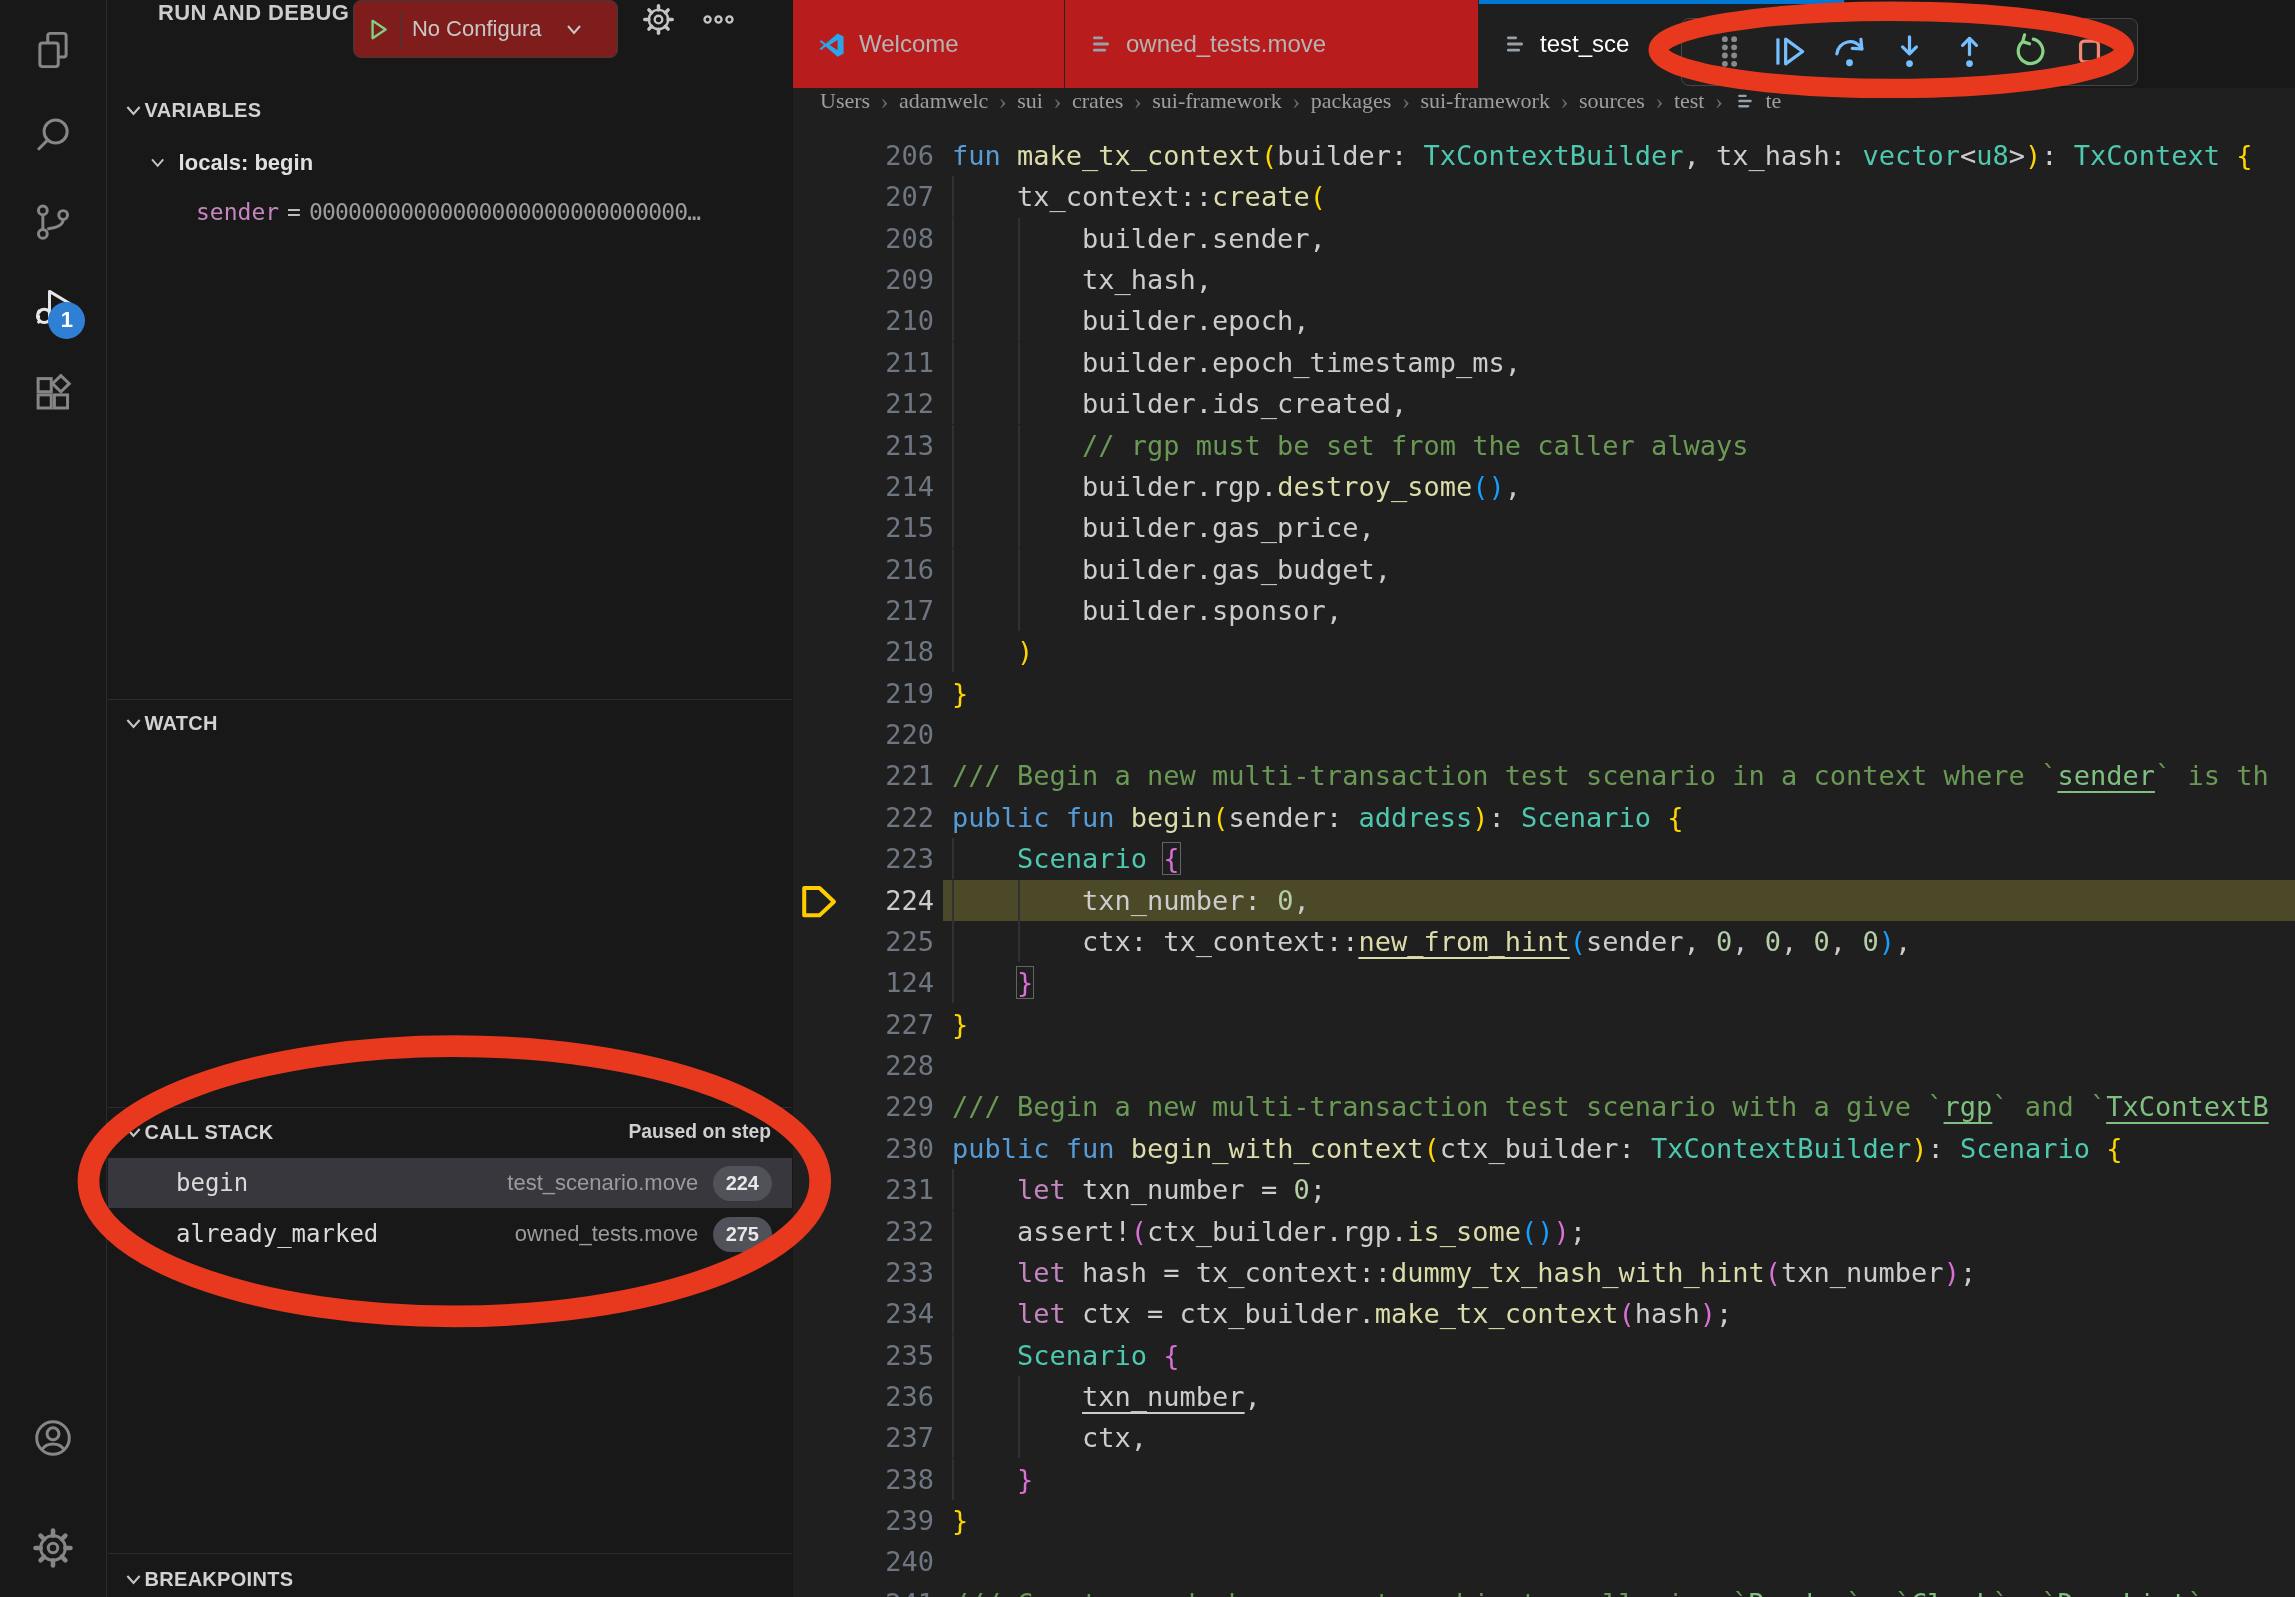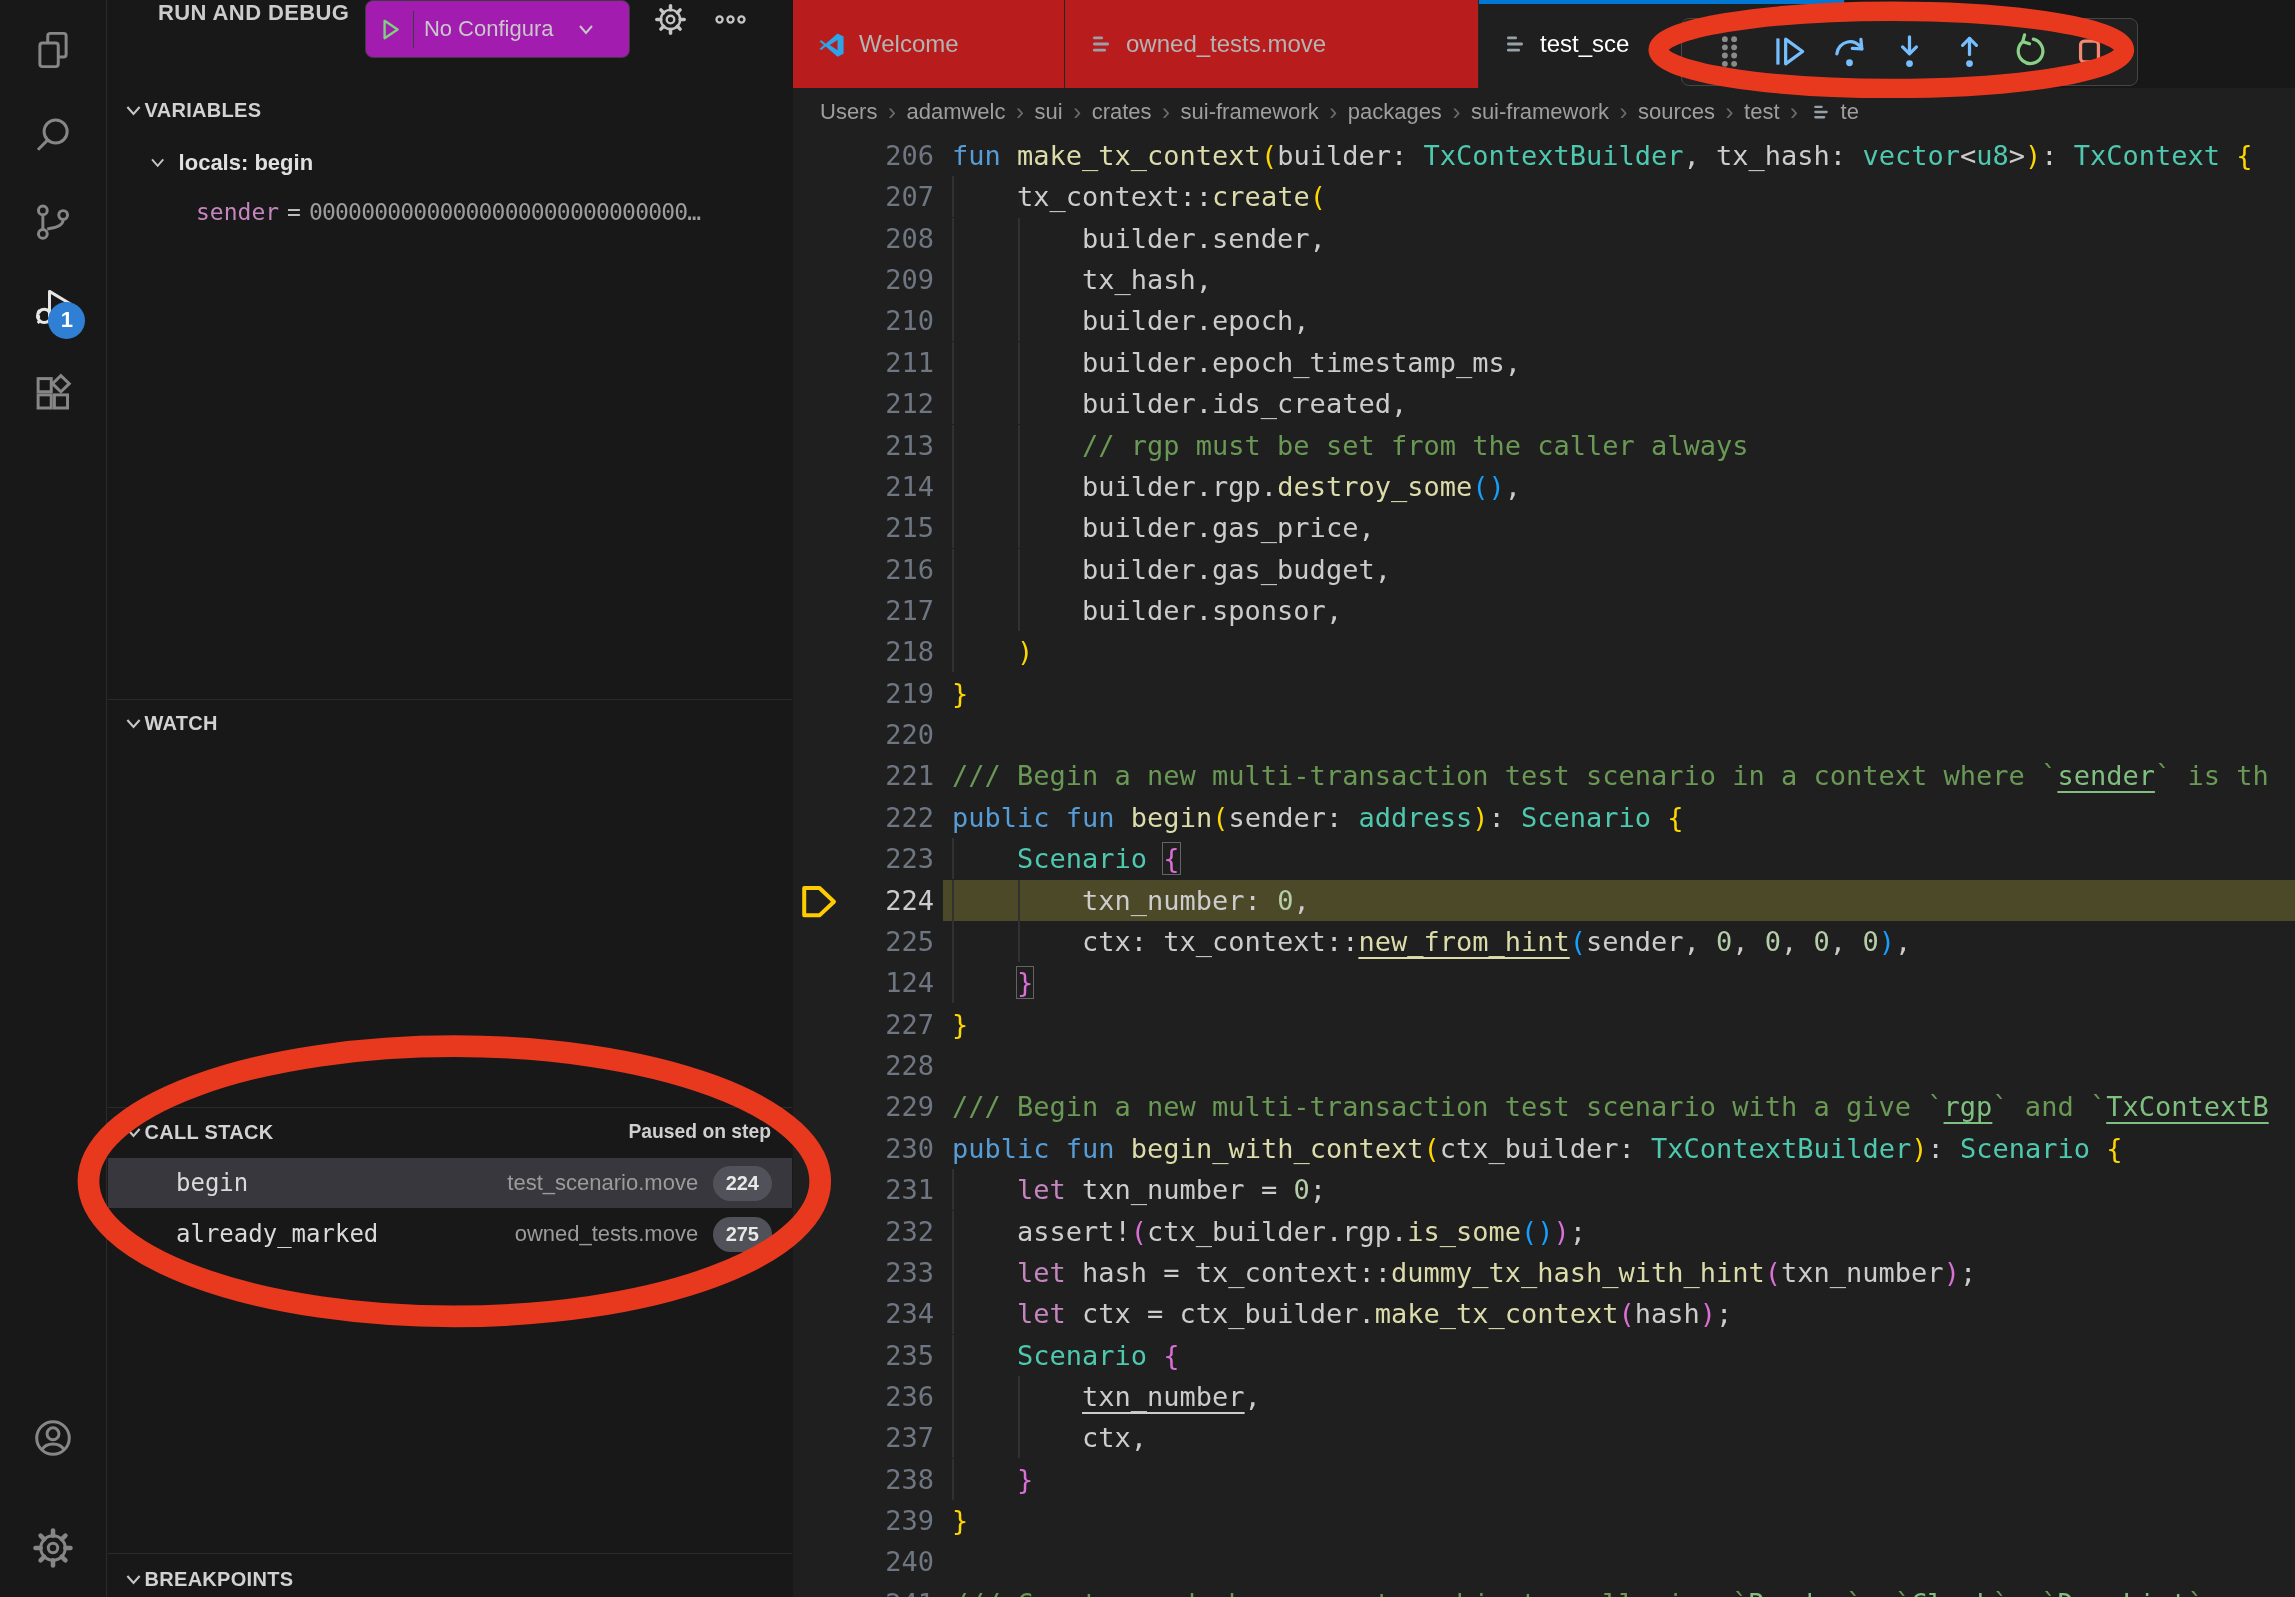--- a/index.html
+++ b/index.html
@@ -14,21 +14,21 @@
   .ab-icon { position:absolute; left:50%; transform:translateX(-50%); width:42px; height:42px; }
   .ab-icon svg { width:100%; height:100%; stroke:#868686; fill:none; stroke-width:1.7; }
   .ab-icon.active svg { stroke:#e6e6e6; }
   .ab-badge { position:absolute; right:-11.3px; bottom:-9.7px; width:37px; height:37px;
     background:#2f7fd4; border-radius:50%; color:#fff; font-size:22px; font-weight:700;
     display:flex; align-items:center; justify-content:center; }
   
   #sidebar { position:absolute; left:108px; top:0; width:684px; height:100%; background:#181818; }
   #sidebar-header { position:absolute; top:0; left:0; right:0; height:88px; display:flex; }
   #sidebar-title { margin-left:50px; font-size:22px; font-weight:600; color:#cccccc; letter-spacing:0.4px; white-space:nowrap; }
-  #config-dropdown { margin-left:16px; width:265px; height:58px; background:#a21caf;
+  #config-dropdown { margin-left:4px; width:265px; height:58px; background:#7f1d1d;
     border:0.8px solid #3c3c3c; border-radius:8px; display:flex; align-items:center; overflow:hidden; }
   #config-dropdown .playwrap { width:47px; display:flex; justify-content:center; }
   #config-dropdown .vsep { width:0.8px; height:37px; background:#3c3c3c; }
   #config-label { margin-left:9.7px; font-size:22px; color:#c8c8c8; white-space:nowrap; overflow:hidden; width:150px; }
   .chev-svg { width:24px; height:24px; stroke:#c8c8c8; fill:none; stroke-width:2; }
   .hdr-btn { margin-left:21px; width:39px; height:39px; display:flex; align-items:center; justify-content:center; }
   .hdr-btn svg { width:35px; height:35px; stroke:#c5c5c5; fill:none; stroke-width:1.6; }
   .sect-hdr { position:absolute; left:0; right:0; height:40px; display:flex; align-items:center; }
   .sect-hdr .chev { width:21px; height:21px; margin-left:14.5px; stroke:#c5c5c5; fill:none; stroke-width:2.4; }
   .sect-hdr .lbl { margin-left:1px; font-size:20px; font-weight:700; color:#d2d2d2; letter-spacing:0.3px; }
@@ -52,21 +52,21 @@
   
   #editor { position:absolute; left:793px; top:0; right:0; height:100%; background:#1f1f1f; }
   #tabbar { position:absolute; top:0; left:0; right:0; height:88px; background:#181818; display:flex; }
   .tab { height:88px; display:flex; align-items:center; padding-left:24px; border-right:0.8px solid #252525;
     background:#b91c1c; position:relative; }
   .tab .tab-label { margin-left:13px; font-size:24px; color:#b4b4b4; white-space:nowrap; overflow:hidden; }
   .tab.active { background:#1f1f1f; }
   .tab.active .tab-label { color:#ffffff; }
   .tab.active::before { content:""; position:absolute; top:0; left:0; right:0; height:4px; background:#0078d4; }
   #breadcrumbs { position:absolute; top:88px; left:0; right:0; height:47px; background:#1f1f1f;
-    display:flex; align-items:center; padding-left:27px; white-space:nowrap; overflow:hidden; }
+    display:flex; align-items:flex-start; padding-left:27px; white-space:nowrap; overflow:hidden;font-family:Liberation Serif, serif; }
   .bc-item { font-size:22px; color:#9e9e9e; display:flex; align-items:center; }
   .bc-sep { font-size:24px; color:#6b6b6b; margin:0 10.5px; }
   
   #debug-toolbar { position:absolute; left:888px; top:17.7px; height:68px; background:#202020;
     border:1.6px solid #454545; border-radius:8px; display:flex; align-items:center; padding:0 17.7px; z-index:5; }
   .dt-btn { width:39px; height:39px; margin:0 10.5px; display:flex; align-items:center; justify-content:center; }
   .dt-btn svg { width:37px; height:37px; }
   
   #code-area { position:absolute; top:135px; left:0; right:0; bottom:0; background:#1f1f1f; overflow:hidden; }
   .cl { position:absolute; left:0; right:0; height:42px; line-height:42px;

